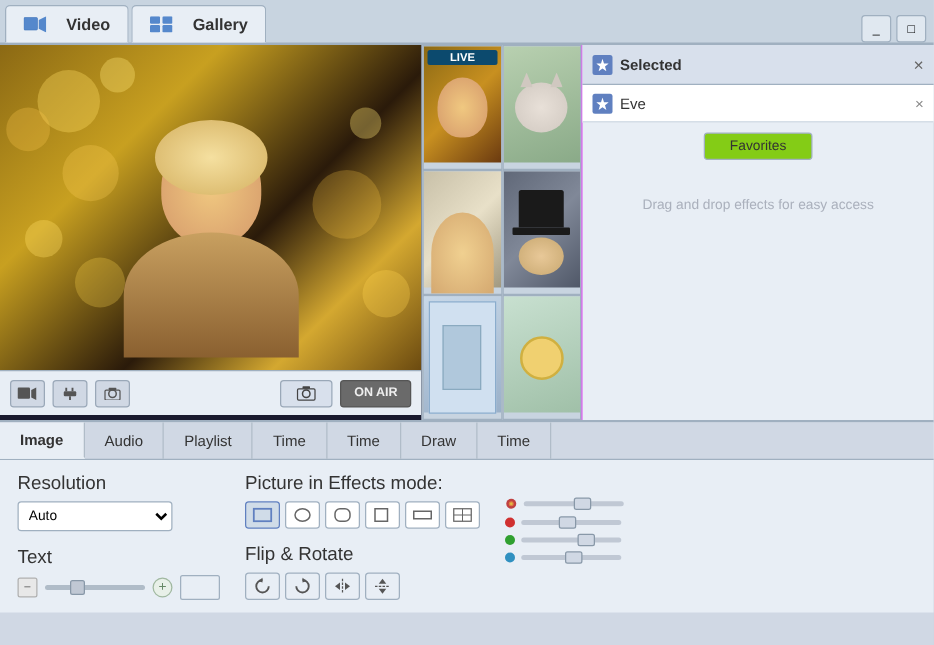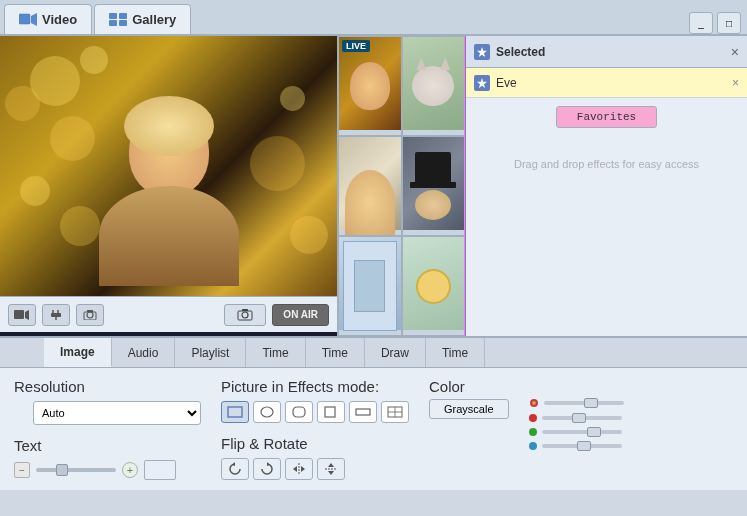--- a/index.html
+++ b/index.html
@@ -18,21 +18,21 @@
       background: #c8d4e0;
       border-bottom: 2px solid #a0b0c0;
       height: 36px;
       align-items: flex-end;
       padding-left: 4px;
       gap: 2px;
     }
     .top-tab {
       display: flex;
       align-items: center;
-      gap: 5px;
+      gap: 16px;
       padding: 4px 14px;
       background: #e8eef5;
       border: 1px solid #a0b0c0;
       border-bottom: none;
       border-radius: 4px 4px 0 0;
       cursor: pointer;
       font-size: 13px;
       font-weight: bold;
       color: #333;
       height: 30px;
@@ -156,21 +156,21 @@
       cursor: pointer;
     }
     .live-badge {
       position: absolute;
       top: 3px;
       left: 3px;
       background: #0c4a6e;
       color: white;
       font-size: 9px;
       font-weight: bold;
-      padding: 1px 4px;
+      padding: 1px 18px;
       border-radius: 2px;
     }
     .thumb-content {
       width: 100%;
       height: 93px;
     }
     
     .t1 { background: linear-gradient(135deg, #8b6914, #c89020, #6b3a10); }
     .t3 { background: linear-gradient(135deg, #c8c0a8, #e8e0c8, #a09880); }
     .t4 { background: linear-gradient(135deg, #606878, #808898, #505868); }
@@ -214,21 +214,21 @@
     .selected-close {
       cursor: pointer;
       color: #666;
       font-size: 14px;
     }
     .selected-item {
       display: flex;
       align-items: center;
       padding: 4px 8px;
       border-bottom: 1px solid #c8d4e0;
-      background: #fef9c3;
+      background: #ffffff;
       height: 30px;
       gap: 6px;
     }
     .selected-item-icon {
       width: 16px;
       height: 16px;
       background: #6080c0;
       border-radius: 2px;
       display: flex;
       align-items: center;
@@ -243,27 +243,26 @@
     }
     .selected-item-remove {
       cursor: pointer;
       color: #888;
       font-size: 12px;
     }
     .favorites-btn {
       margin: 8px auto;
       display: block;
       padding: 4px 20px;
-      background: #f9a8d4;
+      background: #84cc16;
       border: 1px solid #a0b0c0;
       border-radius: 3px;
       cursor: pointer;
       font-size: 11px;
       color: #333;
-      font-family: Liberation Mono, monospace;
     }
     .drag-hint {
       color: #aab0bc;
       font-size: 11px;
       text-align: center;
       padding: 20px 15px;
       line-height: 1.5;
     }
 
     
@@ -284,49 +283,47 @@
       font-size: 12px;
       color: #333;
       border-right: 1px solid #b0bcc8;
       display: flex;
       align-items: center;
     }
     .sub-tab.active {
       background: #e8eef5;
       font-weight: bold;
       border-bottom: 2px solid #e8eef5;
-      margin-left: 44px;
     }
 
     
     .controls-panel {
       padding: 10px 14px;
       display: flex;
       gap: 20px;
       flex-wrap: wrap;
     }
     .ctrl-group {
       display: flex;
       flex-direction: column;
       gap: 6px;
     }
     .ctrl-label {
       font-size: 15px;
       color: #333;
       font-weight: normal;
     }
     .ctrl-select {
-      width: 168px;
+      width: 124px;
       height: 24px;
       border: 1px solid #a0b0c0;
       background: white;
       border-radius: 3px;
       padding: 0 4px;
       font-size: 11px;
-      margin-left: 19px;
     }
     .ctrl-slider-row {
       display: flex;
       align-items: center;
       gap: 6px;
     }
     .ctrl-slider {
       width: 80px;
       height: 4px;
       background: #b0bcc8;
@@ -747,24 +744,20 @@
         <div class="flip-btn">
           <svg width="14" height="14" viewBox="0 0 14 14">
             <line x1="1" y1="7" x2="13" y2="7" stroke="#555" stroke-width="1" stroke-dasharray="2,1"></line>
             <polygon points="7,1 4,5 10,5" fill="#555"></polygon>
             <polygon points="7,13 4,9 10,9" fill="#555"></polygon>
           </svg>
         </div>
       </div>
     </div>
 
-    <div class="color-section">
-      <span class="ctrl-label">Color</span>
-      <button class="grayscale-btn">Grayscale</button>
-    </div>
 
     <div style="display:flex;flex-direction:column;gap:6px;margin-top:20px;">
 
       <div class="color-slider-row">
         <svg width="10" height="10" viewBox="0 0 10 10">
           <circle cx="5" cy="5" r="4" fill="#c04040"></circle>
           <circle cx="5" cy="5" r="2" fill="#e08040"></circle>
           <circle cx="5" cy="5" r="1" fill="#e0c040"></circle>
         </svg>
         <div class="color-track">

